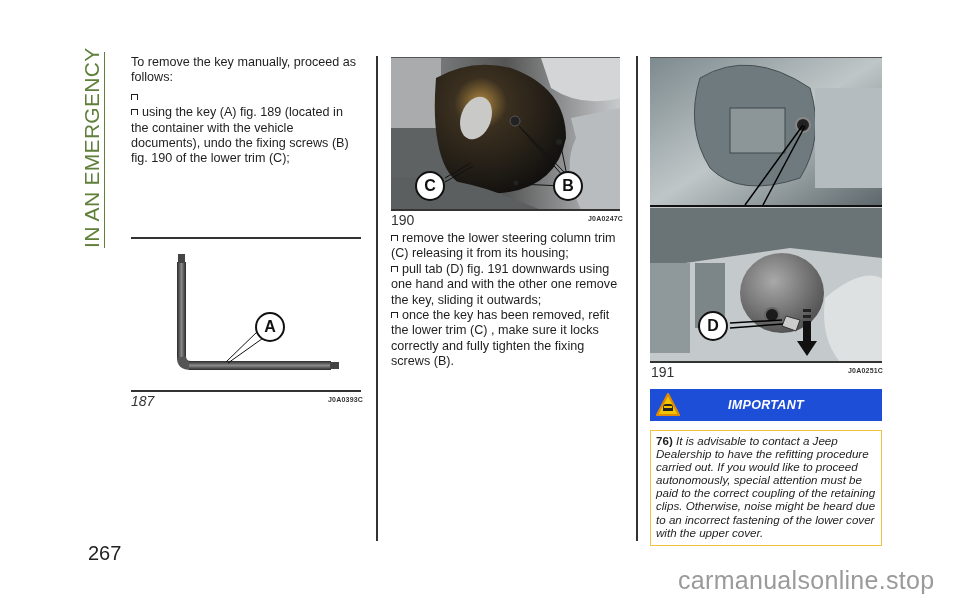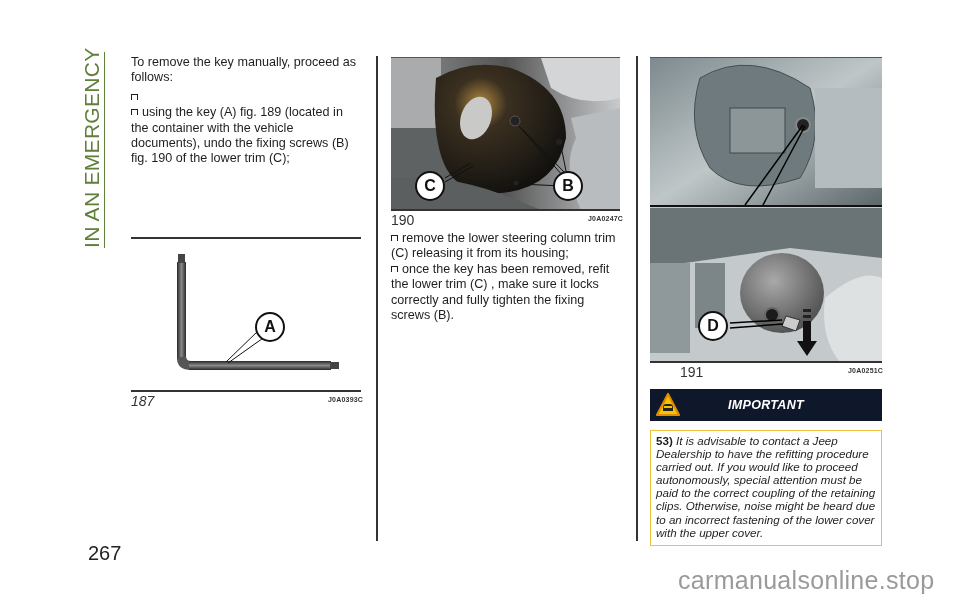--- a/index.html
+++ b/index.html
@@ -30,21 +30,21 @@
     .divider { width: 1.5px; background: #333; }
     .hr { height: 1.5px; background: #333; }
     .fig-label { font-size: 14px; color: #333; }
     .fig-code { font-size: 7px; font-weight: bold; color: #333; letter-spacing: 0.2px; }
     .callout {
       position: absolute; width: 30px; height: 30px; border-radius: 50%;
       background: #fff; border: 2px solid #111; box-sizing: border-box;
       font-weight: bold; font-size: 16px; text-align: center; line-height: 26px; color: #111;
     }
     .photo { overflow: hidden; border-top: 1.5px solid #555; }
-    .imp-bar { background: #0f172a; }
+    .imp-bar { background: #1d4ed8; }
     .imp-title {
       font-size: 12.5px; font-weight: bold; font-style: italic; color: #fff; letter-spacing: 0.3px;
     }
     .note-box {
       border: 1.5px solid #f2c140; box-sizing: border-box; padding: 3px 5px;
       font-size: 11.6px; line-height: 13.1px; color: #1e1e1e;
     }
     .note-box b { font-style: normal; }
     .note-box i { font-style: italic; }
     .watermark { font-size: 25px; color: #9a9a9a; letter-spacing: 0.3px; }
@@ -131,20 +131,21 @@
   </svg>
   <div class="callout" style="left:24px; top:113px;">C</div>
   <div class="callout" style="left:162px; top:113px;">B</div>
 </div>
 <div class="abs hr" style="left:391px; top:209px; width:229px;"></div>
 <div class="abs fig-label" style="left:391px; top:212px;">190</div>
 <div class="abs fig-code" style="left:588px; top:215px;">J0A0247C</div>
 
 <div class="abs col-text" style="left:391px; top:231px; width:232px;">
   <div><span class="bullet"></span><span>remove the lower steering column trim (C) releasing it from its housing;</span></div>
+  <div><span class="bullet"></span><span>pull tab (D) fig. 191 downwards using one hand and with the other one remove the key, sliding it outwards;</span></div>
   <div><span class="bullet"></span><span>once the key has been removed, refit the lower trim (C) , make sure it locks correctly and fully tighten the fixing screws (B).</span></div>
 </div>
 
 <div class="abs divider" style="left:636px; top:56px; height:485px;"></div>
 
 <div class="abs photo" style="left:650px; top:57px; width:232px; height:304px; background:#9aa3a6;">
   <svg width="232" height="304" viewBox="0 0 232 304">
     <defs>
       <linearGradient id="tp" x1="0" x2="1" y1="0" y2="1">
         <stop offset="0" stop-color="#7d8a8e"></stop>
@@ -174,30 +175,30 @@
     <line x1="80" y1="265" x2="132" y2="262" stroke="#000" stroke-width="1.5"></line>
     <line x1="80" y1="270" x2="133" y2="266" stroke="#000" stroke-width="1.5"></line>
     <rect x="153" y="251" width="8" height="3" fill="#222"></rect>
     <rect x="153" y="257" width="8" height="3" fill="#222"></rect>
     <path d="M153 263 L161 263 L161 283 L167 283 L157 298 L147 283 L153 283 Z" fill="#111"></path>
     <path d="M175 240 Q210 210 232 220 L232 304 L190 304 Q170 280 175 240 Z" fill="#dde1e2"></path>
   </svg>
   <div class="callout" style="left:48px; top:253px;">D</div>
 </div>
 <div class="abs hr" style="left:650px; top:361px; width:232px;"></div>
-<div class="abs fig-label" style="left:680px; top:364px;">191</div>
+<div class="abs fig-label" style="left:651px; top:364px;">191</div>
 <div class="abs fig-code" style="left:848px; top:367px;">J0A0251C</div>
 
 <div class="abs imp-bar" style="left:650px; top:389px; width:232px; height:32px;">
   <svg class="abs" style="left:5px; top:3px;" width="26" height="26" viewBox="0 0 26 26">
     <path d="M13 2 L24 23 L2 23 Z" fill="#f5c400" stroke="#e08a00" stroke-width="2.2" stroke-linejoin="round"></path>
     <path d="M8 16 Q8 12 11 12 L15 12 Q18 12 18 16 L18 19 L8 19 Z" fill="#222"></path>
     <rect x="9" y="14" width="8" height="2" fill="#f5c400"></rect>
   </svg>
   <div class="abs imp-title" style="left:0; width:232px; top:9px; text-align:center;">IMPORTANT</div>
 </div>
 
 <div class="abs note-box" style="left:650px; top:430px; width:232px; height:116px;">
-  <b>53)</b>
+  <b>76)</b>
   <i>It is advisable to contact a Jeep Dealership to have the refitting procedure carried out. If you would like to proceed autonomously, special attention must be paid to the correct coupling of the retaining clips. Otherwise, noise might be heard due to an incorrect fastening of the lower cover with the upper cover.</i>
 </div>
 
 <div class="abs watermark" style="left:678px; top:566px;">carmanualsonline.stop</div>
 
 </body></html>

